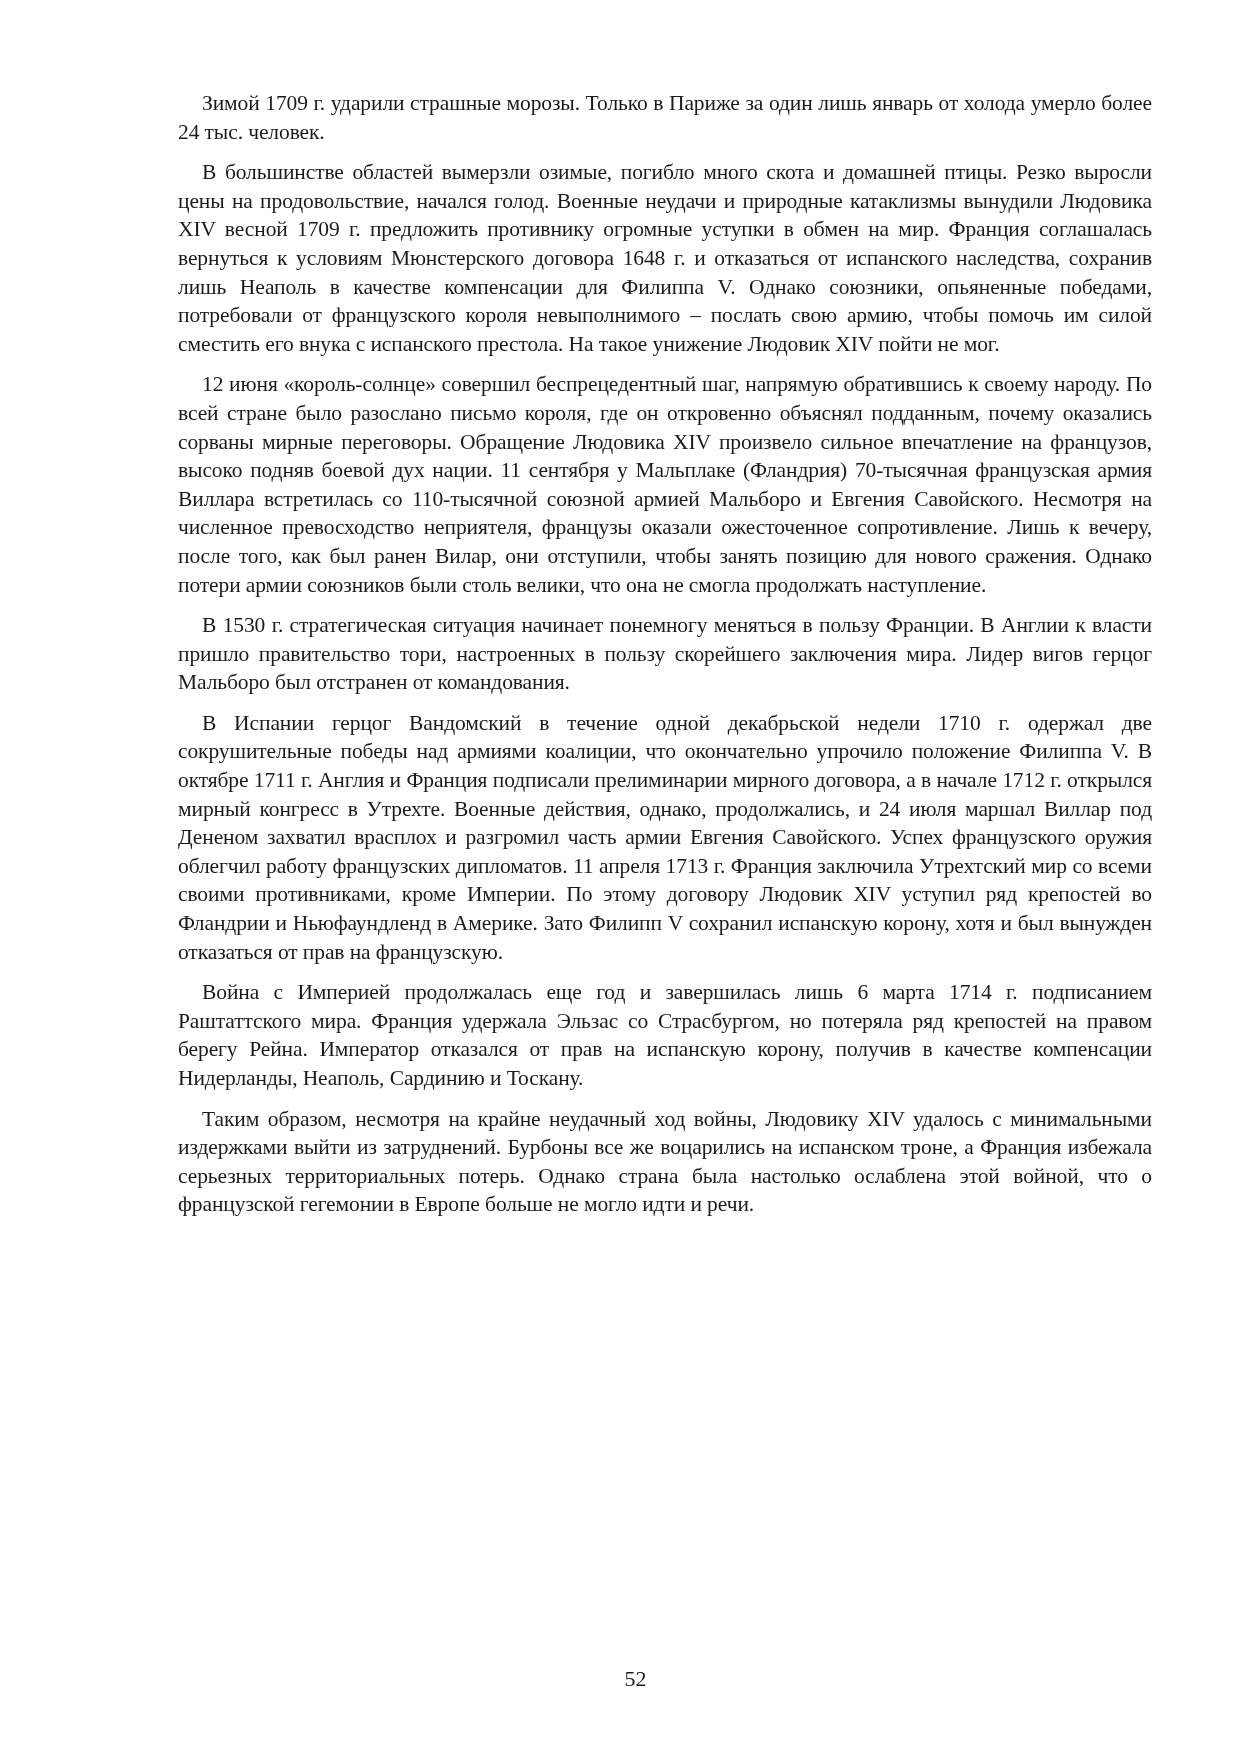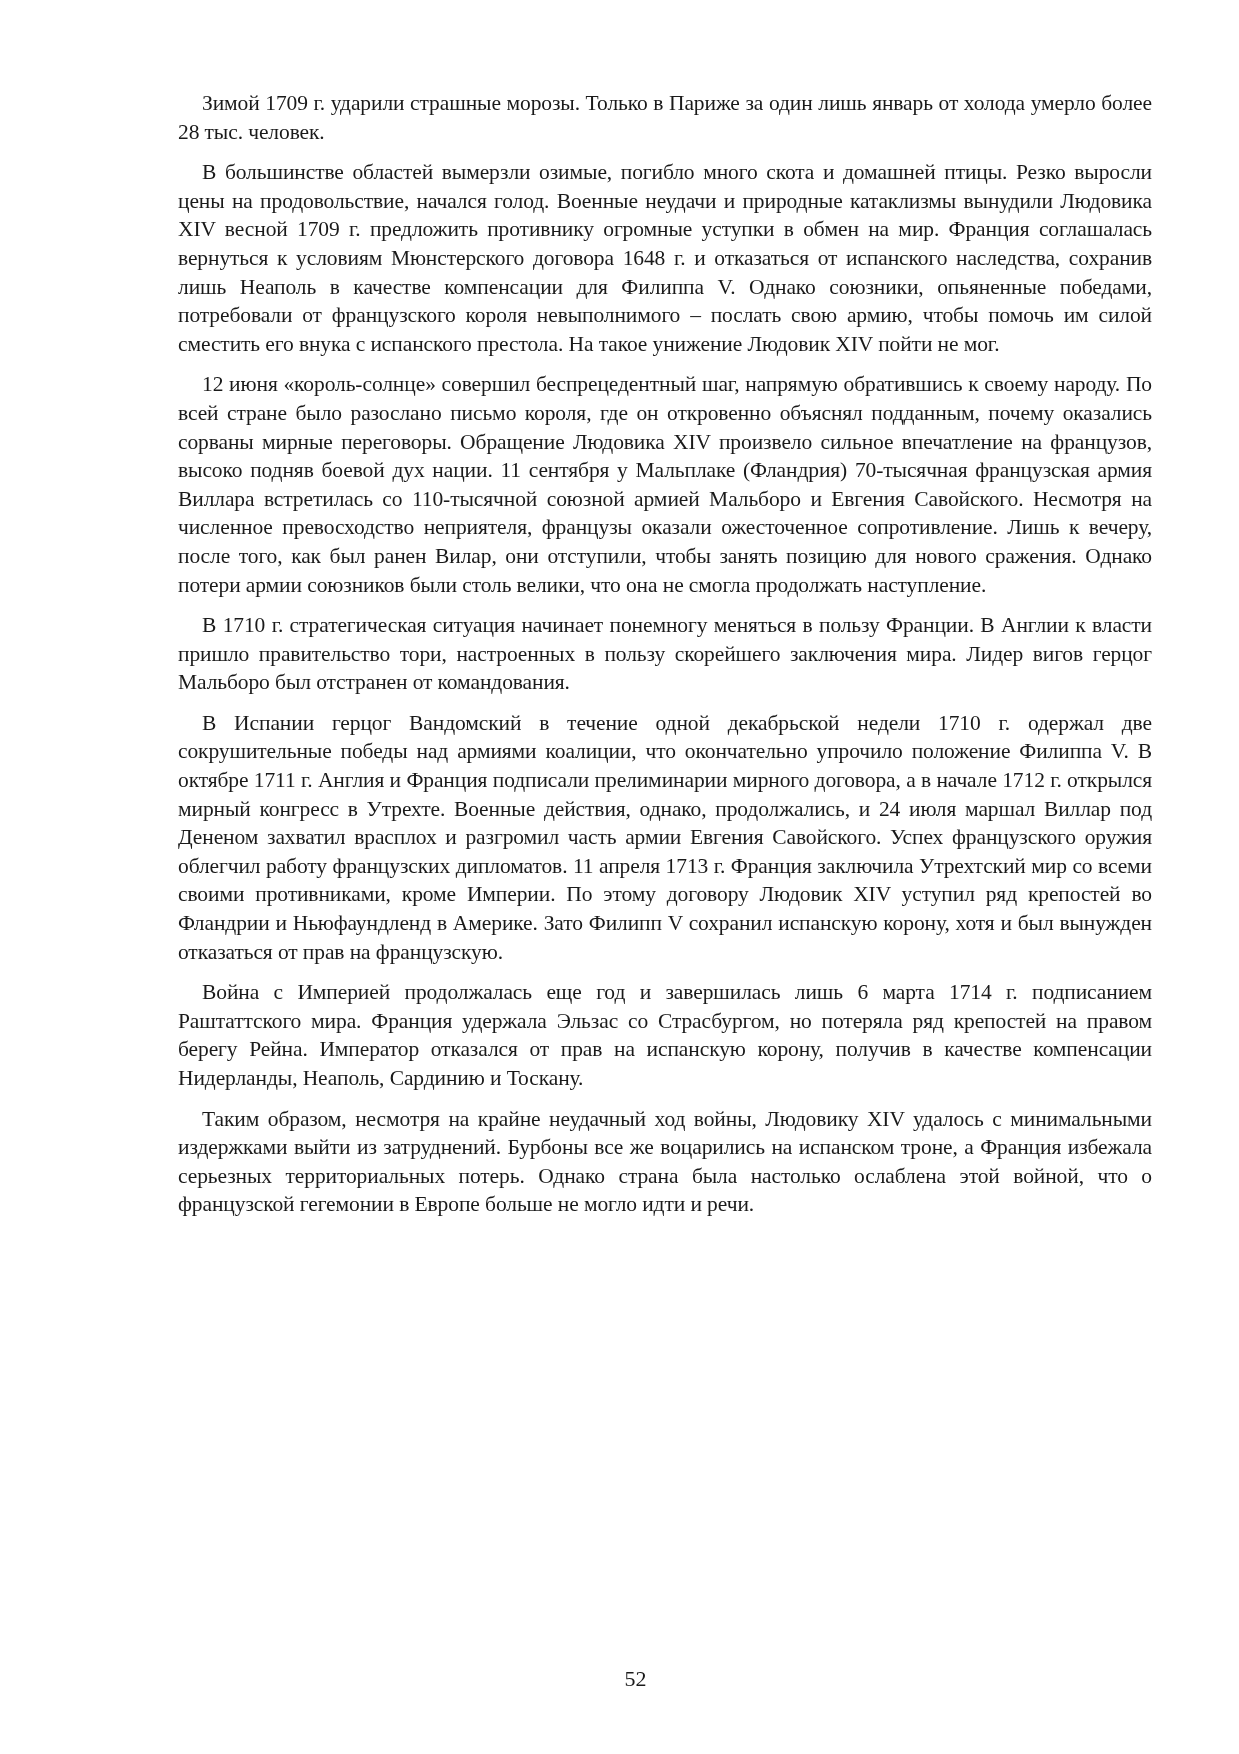--- a/index.html
+++ b/index.html
@@ -37,22 +37,22 @@
       text-align: center;
       font-size: 22px;
       line-height: 26px;
       color: #1a1a1a;
     }
   </style>
 </head>
 <body>
 
 <div class="page">
-  <p class="para">Зимой 1709 г. ударили страшные морозы. Только в Париже за один лишь январь от холода умерло более 28 тыс. человек.</p>
+  <p class="para">Зимой 1709 г. ударили страшные морозы. Только в Париже за один лишь январь от холода умерло более 24 тыс. человек.</p>
   <p class="para">В большинстве областей вымерзли озимые, погибло много скота и домашней птицы. Резко выросли цены на продовольствие, начался голод. Военные неудачи и природные катаклизмы вынудили Людовика XIV весной 1709 г. предложить противнику огромные уступки в обмен на мир. Франция соглашалась вернуться к условиям Мюнстерского договора 1648 г. и отказаться от испанского наследства, сохранив лишь Неаполь в качестве компенсации для Филиппа V. Однако союзники, опьяненные победами, потребовали от французского короля невыполнимого – послать свою армию, чтобы помочь им силой сместить его внука с испанского престола. На такое унижение Людовик XIV пойти не мог.</p>
   <p class="para">12 июня «король-солнце» совершил беспрецедентный шаг, напрямую обратившись к своему народу. По всей стране было разослано письмо короля, где он откровенно объяснял подданным, почему оказались сорваны мирные переговоры. Обращение Людовика XIV произвело сильное впечатление на французов, высоко подняв боевой дух нации. 11 сентября у Мальплаке (Фландрия) 70-тысячная французская армия Виллара встретилась со 110-тысячной союзной армией Мальборо и Евгения Савойского. Несмотря на численное превосходство неприятеля, французы оказали ожесточенное сопротивление. Лишь к вечеру, после того, как был ранен Вилар, они отступили, чтобы занять позицию для нового сражения. Однако потери армии союзников были столь велики, что она не смогла продолжать наступление.</p>
-  <p class="para">В 1710 г. стратегическая ситуация начинает понемногу меняться в пользу Франции. В Англии к власти пришло правительство тори, настроенных в пользу скорейшего заключения мира. Лидер вигов герцог Мальборо был отстранен от командования.</p>
+  <p class="para">В 1530 г. стратегическая ситуация начинает понемногу меняться в пользу Франции. В Англии к власти пришло правительство тори, настроенных в пользу скорейшего заключения мира. Лидер вигов герцог Мальборо был отстранен от командования.</p>
   <p class="para">В Испании герцог Вандомский в течение одной декабрьской недели 1710 г. одержал две сокрушительные победы над армиями коалиции, что окончательно упрочило положение Филиппа V. В октябре 1711 г. Англия и Франция подписали прелиминарии мирного договора, а в начале 1712 г. открылся мирный конгресс в Утрехте. Военные действия, однако, продолжались, и 24 июля маршал Виллар под Дененом захватил врасплох и разгромил часть армии Евгения Савойского. Успех французского оружия облегчил работу французских дипломатов. 11 апреля 1713 г. Франция заключила Утрехтский мир со всеми своими противниками, кроме Империи. По этому договору Людовик XIV уступил ряд крепостей во Фландрии и Ньюфаундленд в Америке. Зато Филипп V сохранил испанскую корону, хотя и был вынужден отказаться от прав на французскую.</p>
   <p class="para">Война с Империей продолжалась еще год и завершилась лишь 6 марта 1714 г. подписанием Раштаттского мира. Франция удержала Эльзас со Страсбургом, но потеряла ряд крепостей на правом берегу Рейна. Император отказался от прав на испанскую корону, получив в качестве компенсации Нидерланды, Неаполь, Сардинию и Тоскану.</p>
   <p class="para">Таким образом, несмотря на крайне неудачный ход войны, Людовику XIV удалось с минимальными издержками выйти из затруднений. Бурбоны все же воцарились на испанском троне, а Франция избежала серьезных территориальных потерь. Однако страна была настолько ослаблена этой войной, что о французской гегемонии в Европе больше не могло идти и речи.</p>
 </div>
 
 <div class="page-number">52</div>
 
 </body></html>

